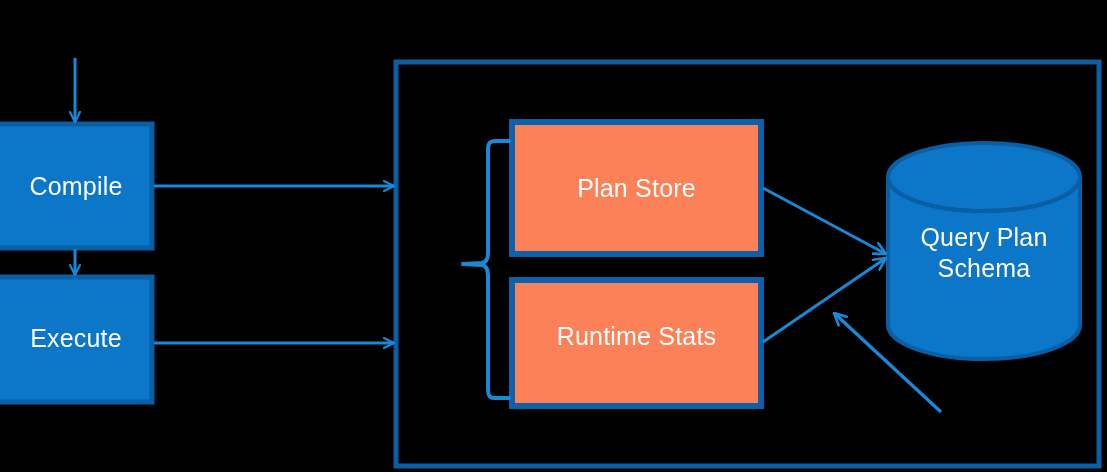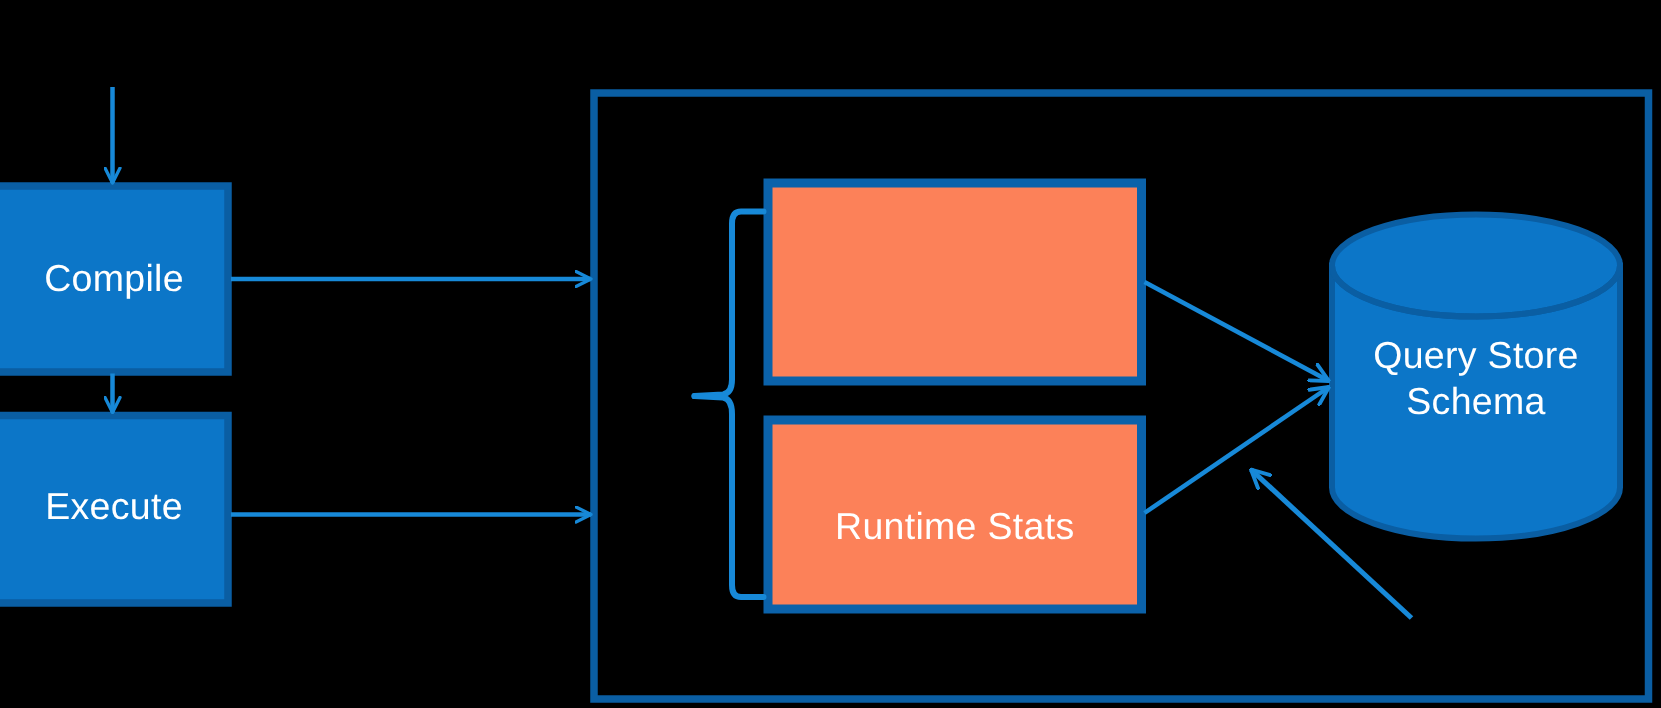--- a/index.html
+++ b/index.html
@@ -34,21 +34,21 @@
     font-size: 25px;
     font-weight: 400;
     line-height: 1.22;
     letter-spacing: 0.2px;
     pointer-events: none;
     white-space: pre-line;
   }
   .lbl-compile  { left: 0px;   top: 124px; width: 152px; height: 124px; }
   .lbl-execute  { left: 0px;   top: 276px; width: 152px; height: 125px; }
   .lbl-plan     { left: 512px; top: 122px; width: 249px; height: 132px; }
-  .lbl-runtime  { left: 512px; top: 288px; width: 249px; height: 126px; text-align: right; }
+  .lbl-runtime  { left: 512px; top: 273px; width: 249px; height: 126px; text-align: right; }
   .lbl-schema   { left: 888px; top: 165px; width: 192px; height: 175px; }
 </style>
 </head>
 <body>
 
 <div id="canvas">
 
   <svg class="layer" viewBox="0 0 1107 472" xmlns="http://www.w3.org/2000/svg">
     <defs>
       <marker id="arrowThin" viewBox="0 0 12 12" refX="11" refY="6" markerWidth="12" markerHeight="12" orient="auto-start-reverse" markerUnits="userSpaceOnUse">
@@ -90,17 +90,18 @@
 
     <line x1="763" y1="188" x2="886" y2="254" stroke="#1789d8" stroke-width="3" marker-end="url(#arrowThin2)"></line>
 
     <line x1="763" y1="342" x2="886" y2="258" stroke="#1789d8" stroke-width="3" marker-end="url(#arrowThin2)"></line>
 
     <line x1="941" y1="412" x2="834" y2="313" stroke="#1789d8" stroke-width="3.4" marker-end="url(#arrowThin2)"></line>
   </svg>
 
   <div class="node-label lbl-compile">Compile</div>
   <div class="node-label lbl-execute">Execute</div>
+  <div class="node-label lbl-plan">Plan Store</div>
   <div class="node-label lbl-runtime">Runtime Stats</div>
-  <div class="node-label lbl-schema">Query Store
+  <div class="node-label lbl-schema">Query Plan
 Schema</div>
 
 </div>
 
 </body></html>

